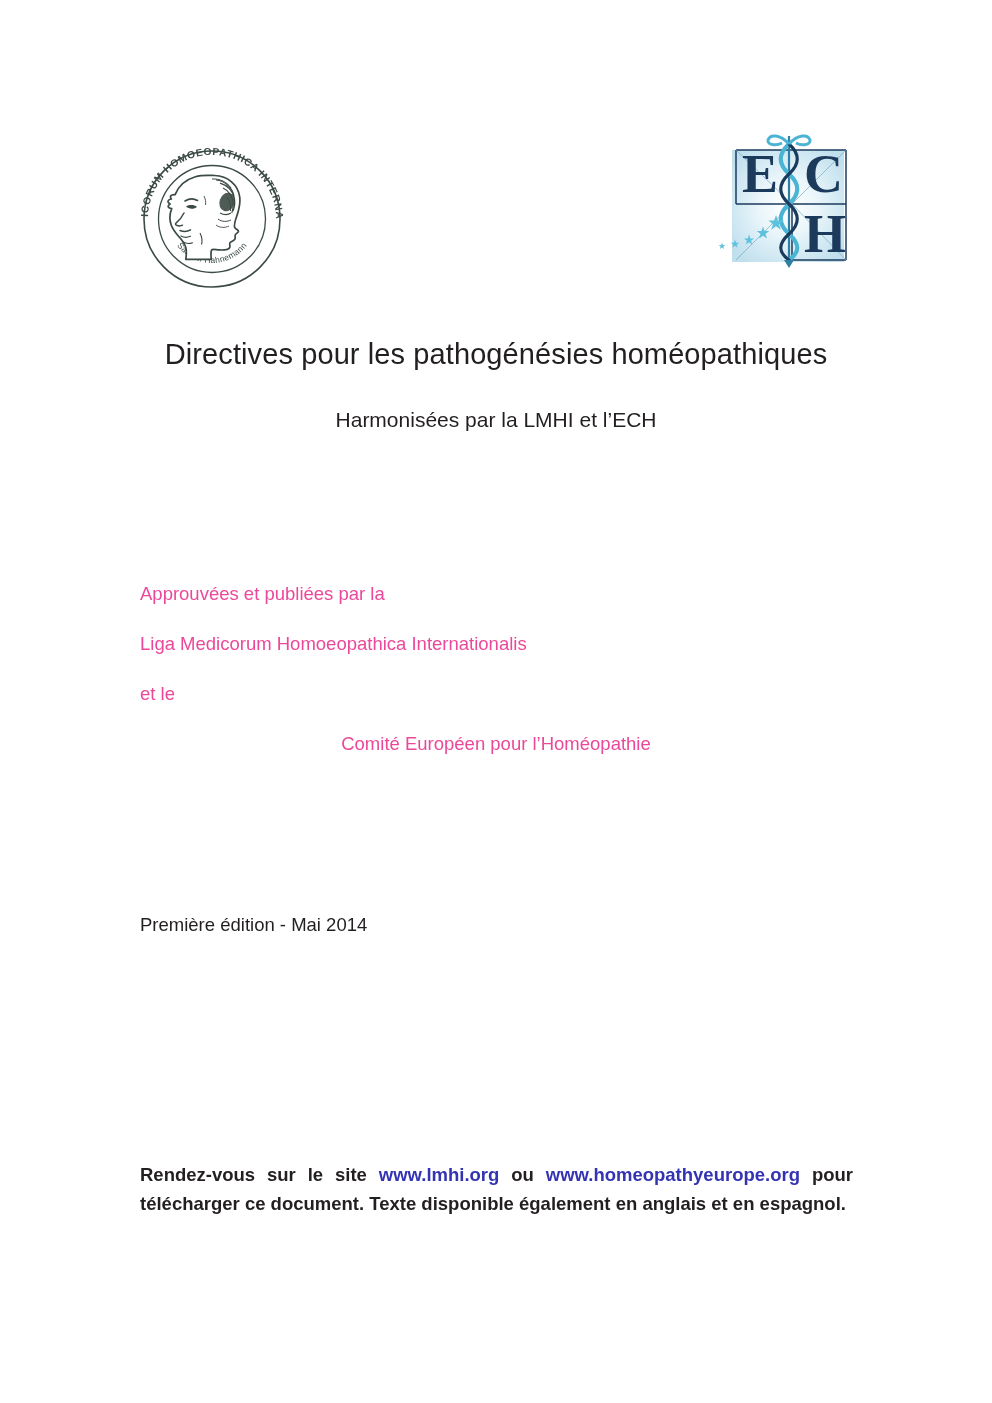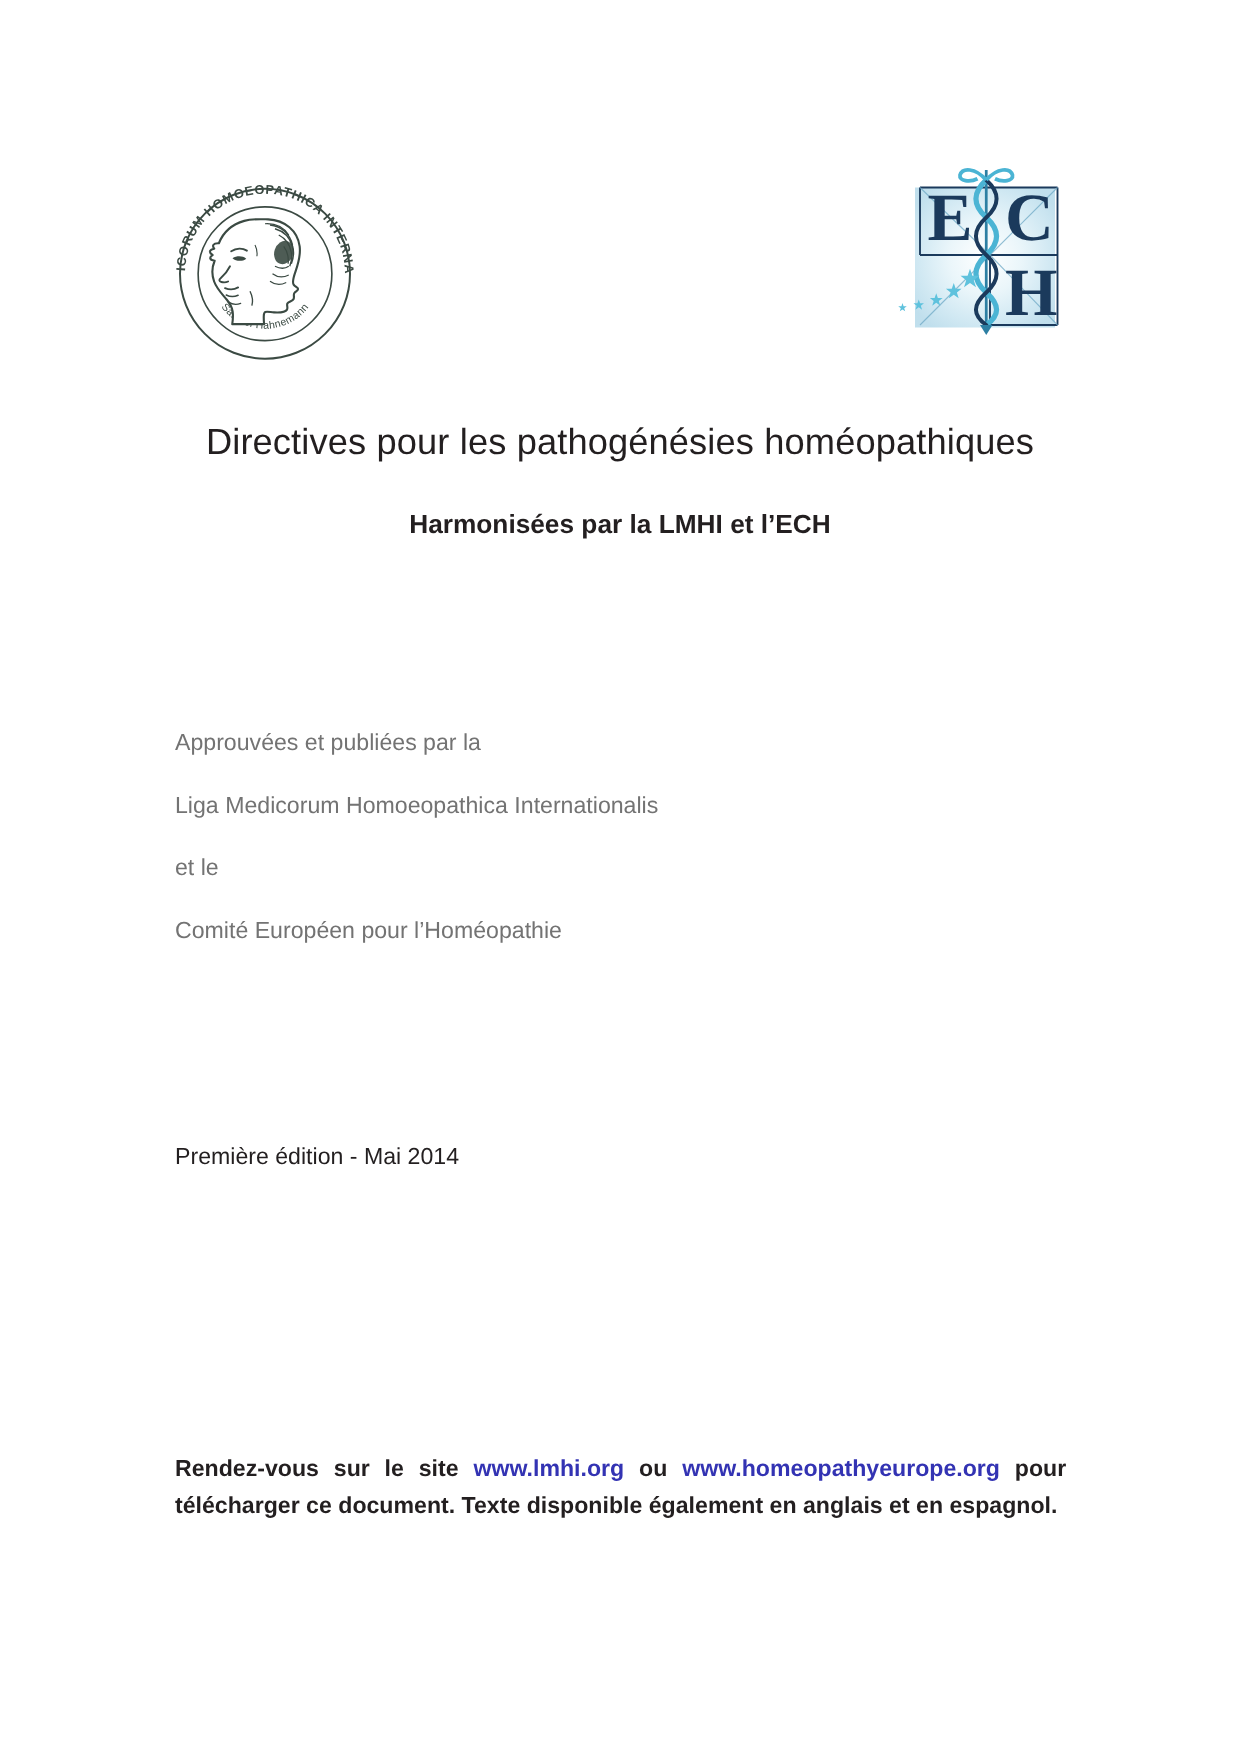--- a/index.html
+++ b/index.html
@@ -61,41 +61,41 @@
     line-height: 1.25;
   }
 
   .doc-subtitle {
     position: absolute;
     left: 140px;
     top: 406px;
     width: 712px;
     text-align: center;
     font-size: 21px;
-    font-weight: 700;
+    font-weight: 400;
     color: #231f20;
     line-height: 1.3;
   }
 
   
   .publisher-block {
     position: absolute;
     left: 140px;
     top: 585px;
     width: 712px;
   }
   .publisher-line {
     font-size: 18.5px;
     font-weight: 300;
-    color: #737373;
+    color: #ec4899;
     line-height: 1;
     margin: 0 0 31.5px 0;
     white-space: nowrap;
   }
-  .publisher-line:last-child { margin-bottom: 0; }
+  .publisher-line:last-child { margin-bottom: 0; text-align: center; }
 
   
   .edition-line {
     position: absolute;
     left: 140px;
     top: 916px;
     font-size: 18.5px;
     font-weight: 400;
     color: #231f20;
     line-height: 1;

